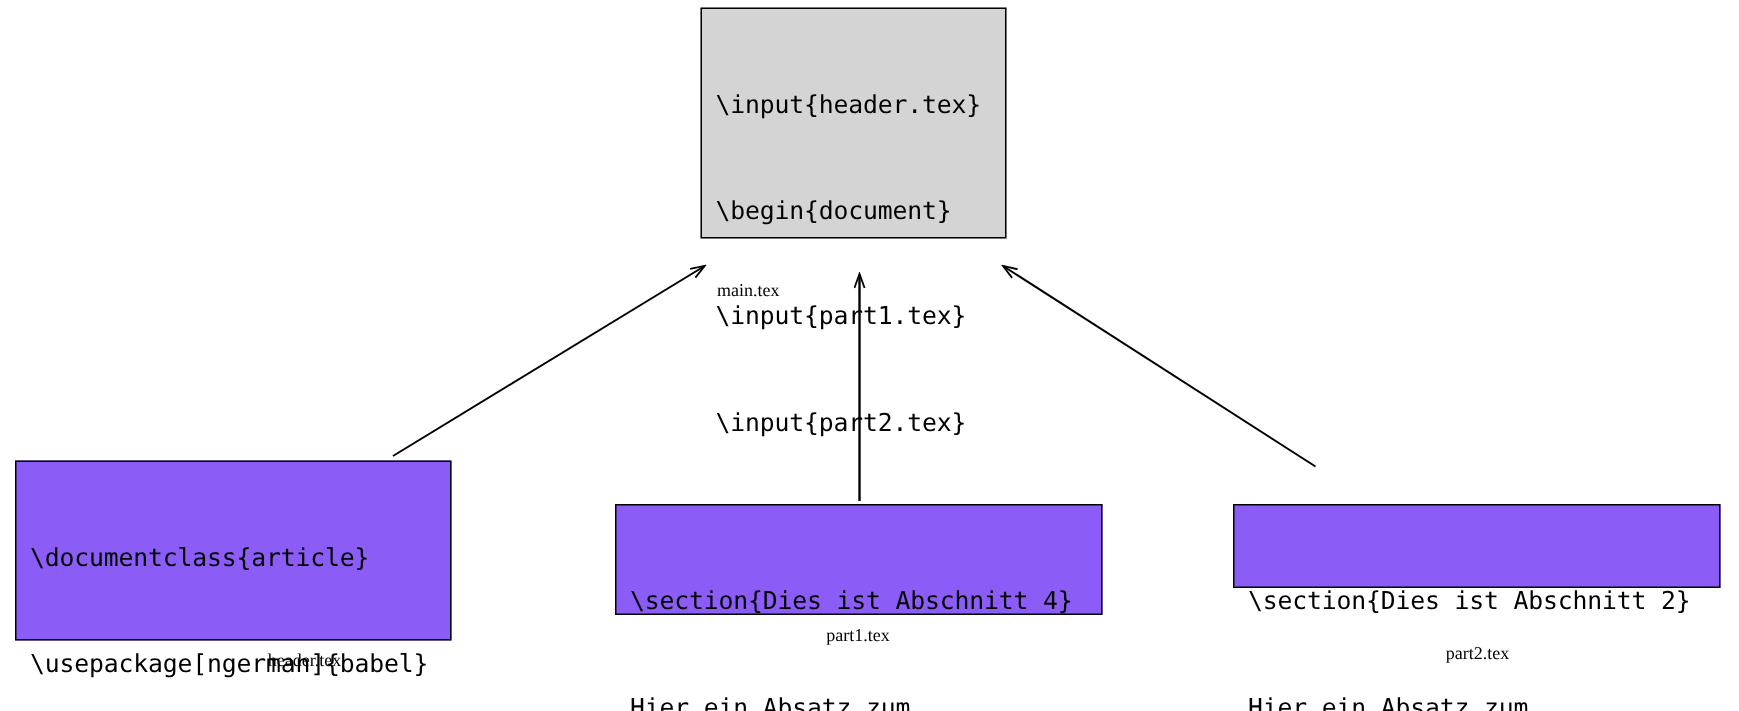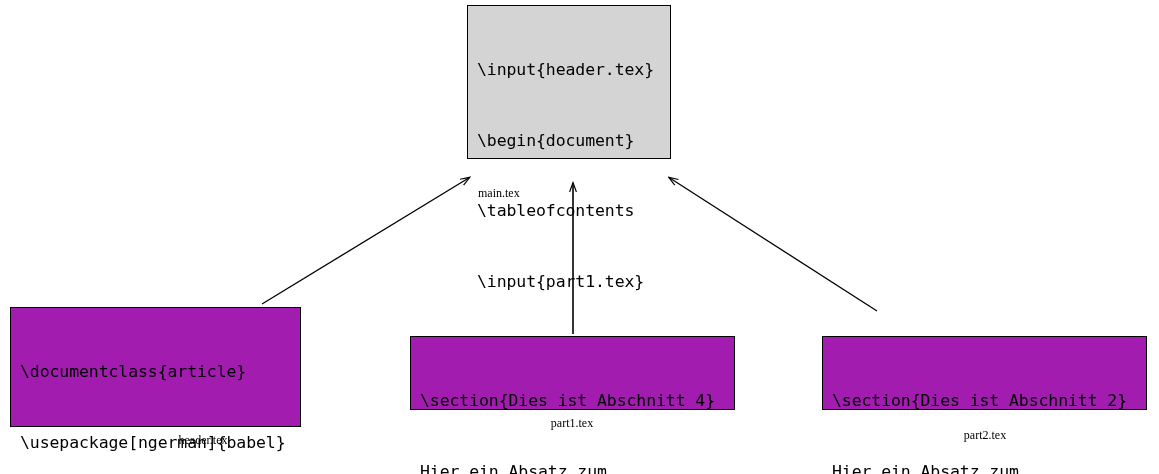--- a/index.html
+++ b/index.html
@@ -20,21 +20,21 @@
     left: 0;
     top: 0;
     width: 1159px;
     height: 474px;
     pointer-events: none;
   }
   .node {
     position: absolute;
     box-sizing: border-box;
     border: 1.4px solid #000000;
-    background: #a21caf;
+    background: #8b5cf6;
     padding: 5px 9px 6px 9px;
   }
   .node.shaded {
     background: #d4d4d4;
   }
   .code {
     font-family: "DejaVu Sans Mono", monospace;
     font-size: 16.5px;
     line-height: 23.5px;
     color: #000000;
@@ -60,21 +60,21 @@
   
   #node-main      { left: 467px; top: 5px;   width: 204px; height: 154px; }
   #cap-main       { left: 478px; top: 186px; }
 
   #node-header    { left: 10px;  top: 307px; width: 291px; height: 120px; }
   #cap-header     { left: 155px; top: 433px; margin-left: 48px; }
 
   #node-part1     { left: 410px; top: 336px; width: 325px; height: 74px; }
   #cap-part1      { left: 572px; top: 416px; }
 
-  #node-part2     { left: 822px; top: 336px; width: 325px; height: 74px; }
+  #node-part2     { left: 822px; top: 336px; width: 325px; height: 56px; }
   #cap-part2      { left: 985px; top: 428px; }
 </style>
 </head>
 <body>
 
 <div id="canvas">
 
   <svg class="arrow-layer" viewBox="0 0 1159 474" width="1159" height="474">
     <defs>
       <marker id="ah" markerWidth="11" markerHeight="11" refX="9.4" refY="4" orient="auto" markerUnits="userSpaceOnUse">
@@ -86,21 +86,20 @@
 
     <line x1="573" y1="334" x2="573" y2="183" stroke="#000000" stroke-width="1.6" marker-end="url(#ah)"></line>
 
     <line x1="877" y1="311" x2="669" y2="177.5" stroke="#000000" stroke-width="1.3" marker-end="url(#ah)"></line>
   </svg>
 
   <div class="node shaded" id="node-main">
     <div class="code">
       <span class="code-line">\input{header.tex}</span>
       <span class="code-line">\begin{document}</span>
-      <span class="code-line">\tableofcontents</span>
       <span class="code-line">\input{part1.tex}</span>
       <span class="code-line">\input{part2.tex}</span>
       
     </div>
   </div>
   <div class="caption" id="cap-main">main.tex</div>
 
   <div class="node" id="node-header">
     <div class="code">
       <span class="code-line">\documentclass{article}</span>

